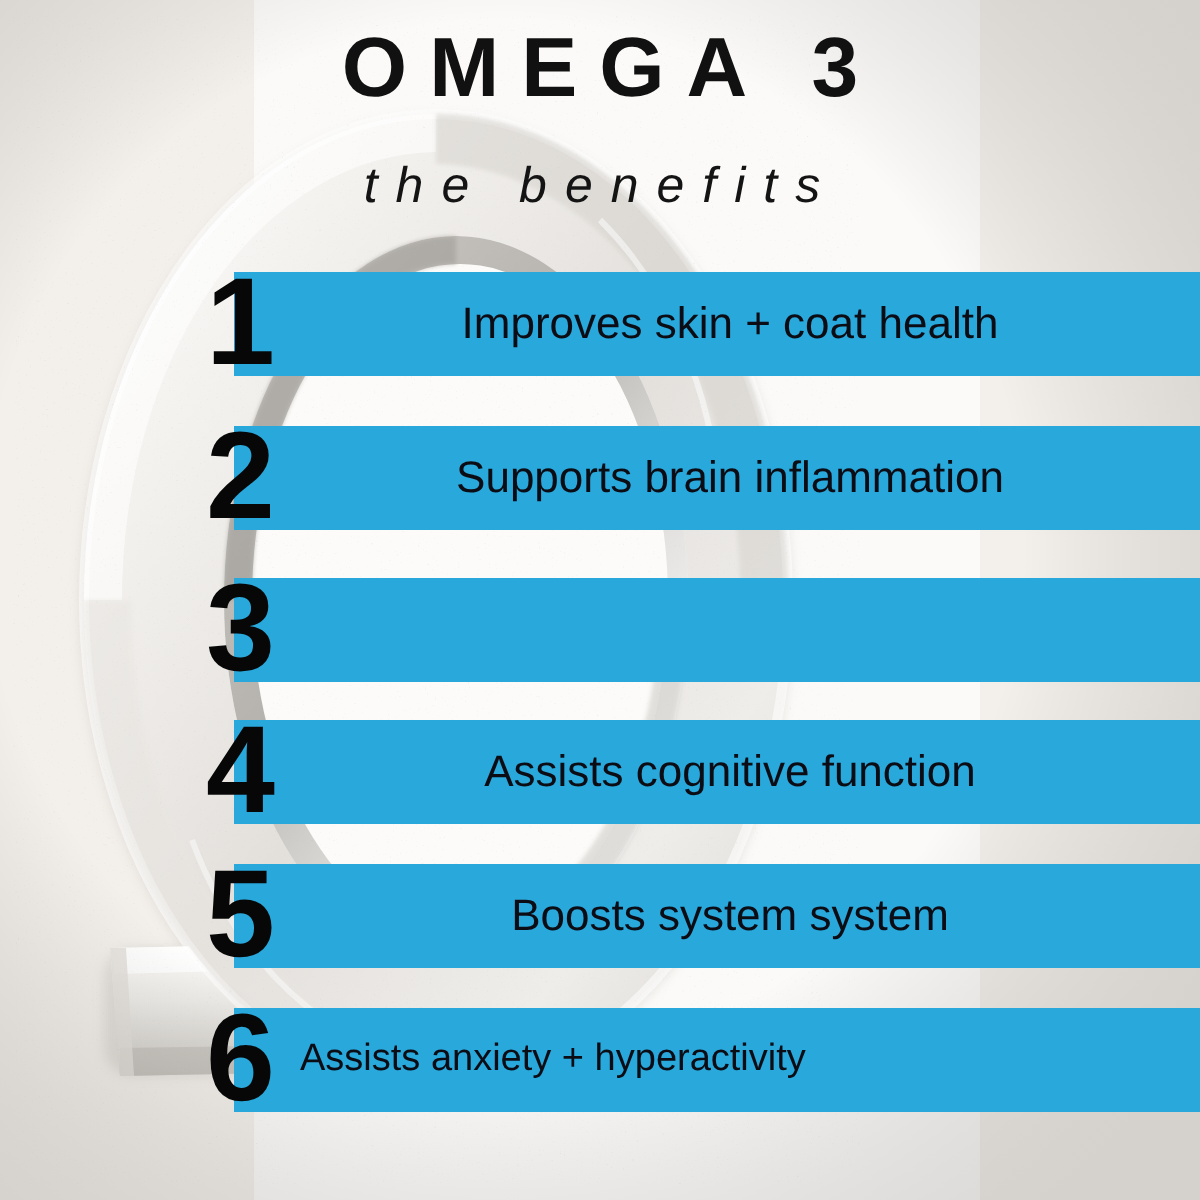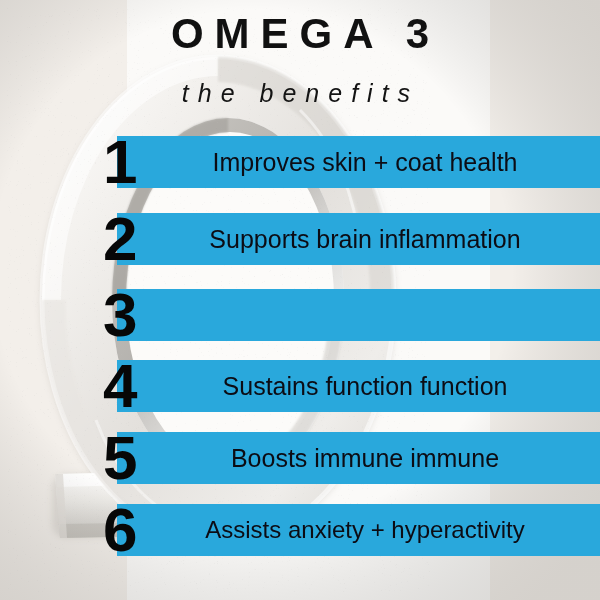--- a/index.html
+++ b/index.html
@@ -110,28 +110,28 @@
     z-index: 3;
   }
   .row .txt {
     position: absolute;
     left: 150px;
     right: 20px;
     top: 0;
     height: 52px;
     line-height: 52px;
     text-align: center;
-    font-size: 25px;
+    font-size: 22px;
     font-weight: 400;
     color: #0c0c14;
     letter-spacing: 0px;
     white-space: nowrap;
     z-index: 2;
   }
-  .row.r6 .txt { text-align: center; font-size: 24px; }
+  .row.r6 .txt { text-align: left; font-size: 19px; }
 </style>
 </head>
 <body>
 
 <div id="poster">
 
   <div class="photo-panel"></div>
 
   <div class="ring-wrap">
     <svg width="600" height="600" viewBox="0 0 600 600" xmlns="http://www.w3.org/2000/svg">
@@ -247,27 +247,27 @@
     </div>
 
     <div class="row r3" style="top:289px;">
       <div class="bar"></div>
       <div class="num">3</div>
     </div>
 
     <div class="row r4" style="top:360px;">
       <div class="bar"></div>
       <div class="num">4</div>
-      <div class="txt">Sustains function function</div>
+      <div class="txt">Assists cognitive function</div>
     </div>
 
     <div class="row r5" style="top:432px;">
       <div class="bar"></div>
       <div class="num">5</div>
-      <div class="txt">Boosts immune immune</div>
+      <div class="txt">Boosts system system</div>
     </div>
 
     <div class="row r6" style="top:504px;">
       <div class="bar"></div>
       <div class="num">6</div>
       <div class="txt">Assists anxiety + hyperactivity</div>
     </div>
 
   </div>
 

